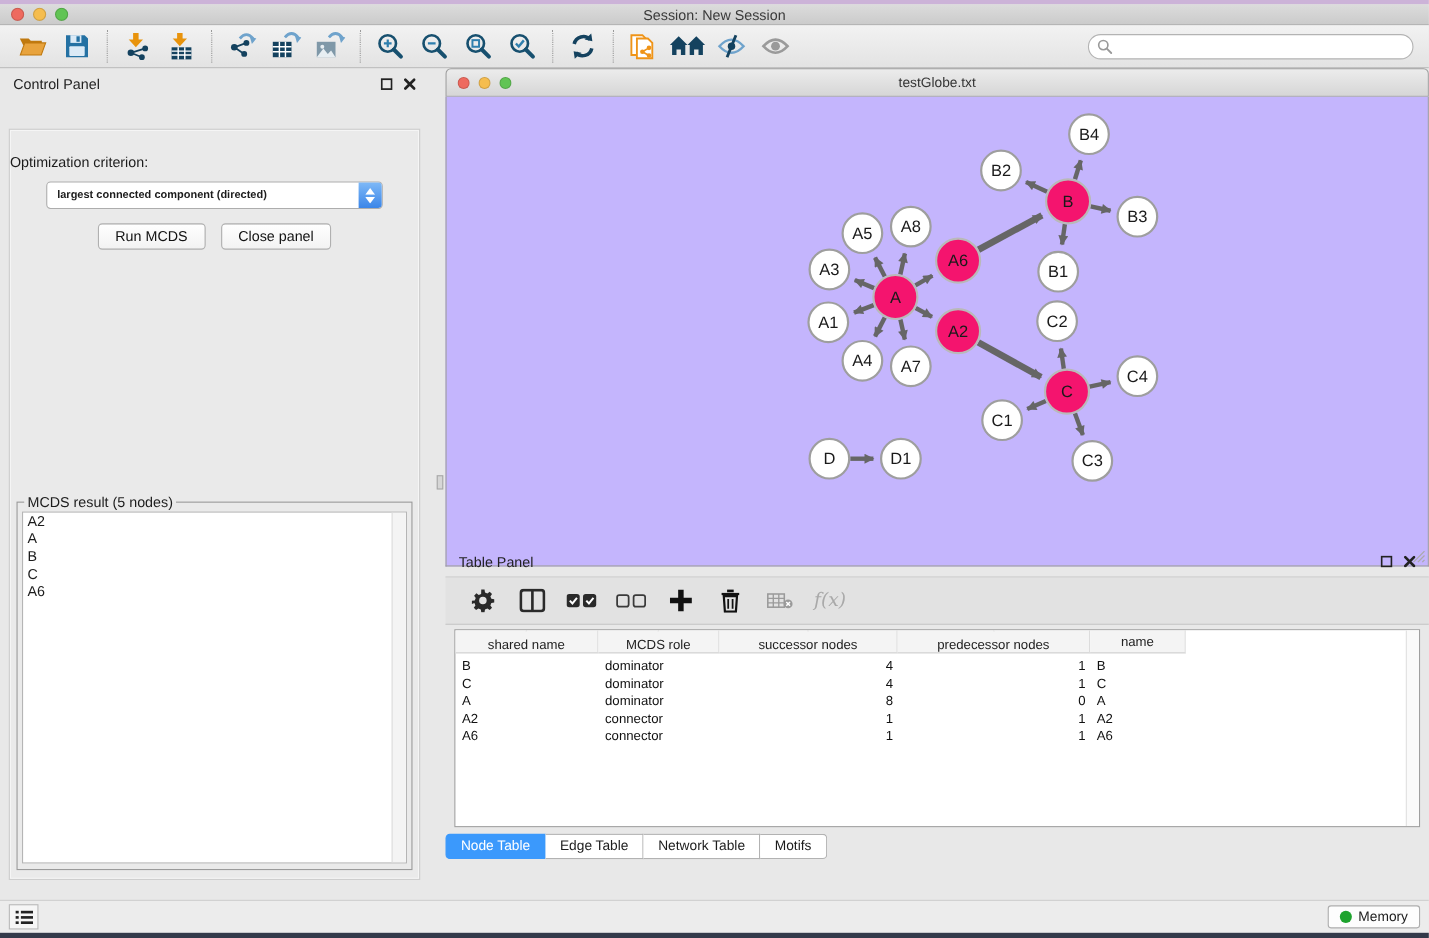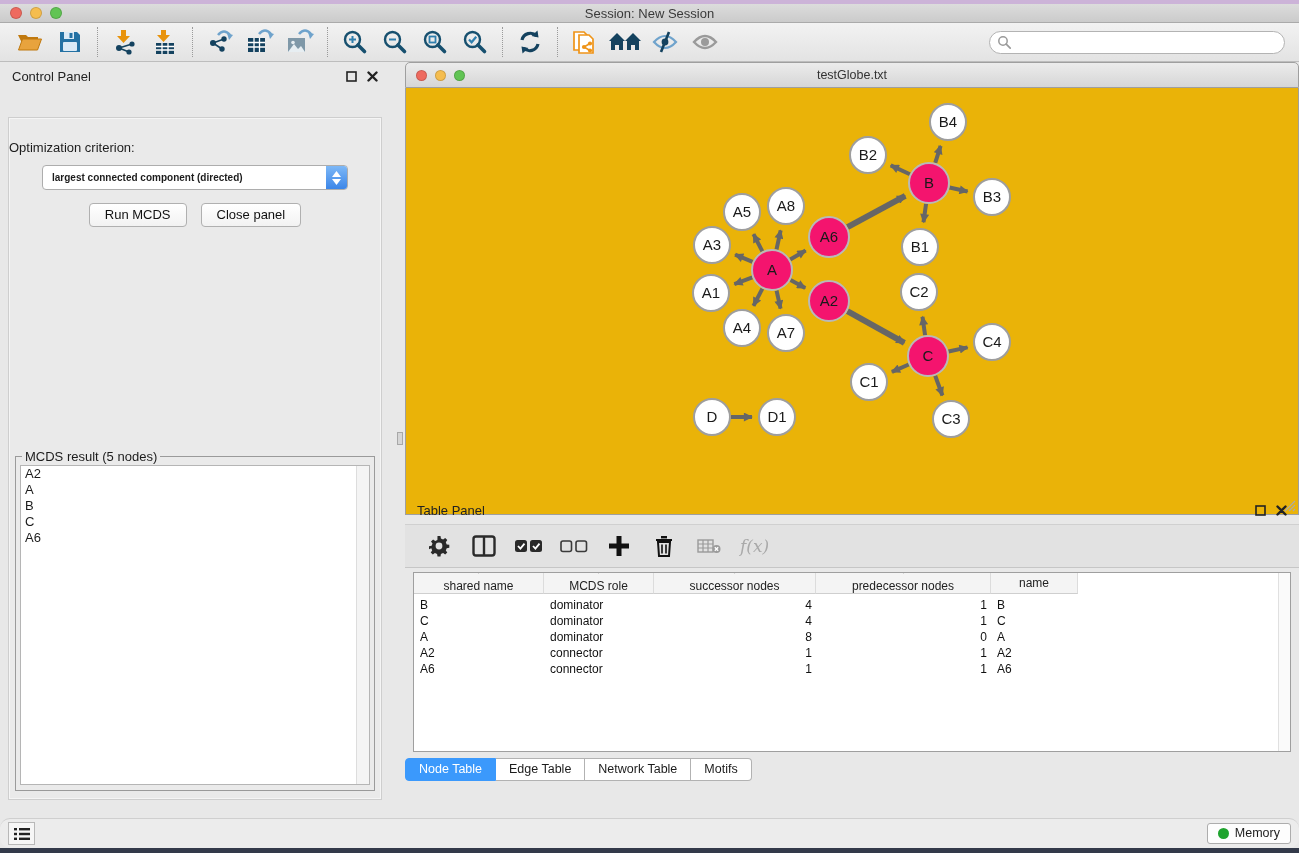--- a/index.html
+++ b/index.html
@@ -56,22 +56,22 @@
   .result-legend { position:absolute; top:-8px; left:6px; background:#eaeaea; padding:0 3px; font-size:13px; }
   .result-list { position:absolute; left:4px; right:4px; top:8px; bottom:5px; background:#fff; border:1px solid #b5b5b5; overflow:hidden; }
   .result-scroll { position:absolute; right:0; top:0; bottom:0; width:13px; background:#f4f4f4; border-left:1px solid #ddd; }
   .result-item { font-size:13px; line-height:16px; padding-left:4px; }
   
   .net-window { position:absolute; left:405px; top:62px; width:894px; height:453px; }
   .nw-titlebar { height:26px; background:linear-gradient(#ececec,#d6d6d6); border:1px solid #9f9f9f;
     border-radius:5px 5px 0 0; display:flex; align-items:center; position:relative; }
   .nw-titlebar .tl { width:11px; height:11px; }
   .nw-title { position:absolute; left:0; right:0; text-align:center; font-size:12.5px; color:#333; }
-  .nw-canvas { position:absolute; left:0; right:0; top:26px; bottom:0; background:#eab308;
-    border:1px solid #9f9f9f; border-top:none; overflow:hidden; }
+  .nw-canvas { position:absolute; left:0; right:0; top:26px; bottom:0; background:#c4b5fd;
+    border:1px solid #9f9f9f; border-top:none; overflow:hidden;padding-left:42px; }
   .nw-grip { position:absolute; right:2px; bottom:2px; width:12px; height:12px; }
   .splitter-nub { position:absolute; left:397px; top:432px; width:6px; height:13px; background:#d6d6d6; border:1px solid #a8a8a8; }
   
   .table-panel { position:absolute; left:405px; top:496px; width:894px; height:292px; }
   .tp-toolbar { position:absolute; left:0; right:0; top:28px; height:44px; background:#e2e2e2;
     border-top:1px solid #d0d0d0; border-bottom:1px solid #c6c6c6; display:flex; align-items:center; padding-left:20px; gap:17px; }
   .tp-tbtn { min-width:28px; height:30px; display:flex; align-items:center; justify-content:center; }
   .fx-label { font-family:"DejaVu Serif", serif; font-style:italic; font-size:17px; color:#a9a9a9; }
   .tp-table { position:absolute; left:8px; right:8px; top:76px; bottom:36px; background:#fff; border:1px solid #9f9f9f; overflow:hidden; }
   .tbl-scroll { position:absolute; right:0; top:0; bottom:0; width:12px; background:#fafafa; border-left:1px solid #e0e0e0; }
@@ -82,21 +82,21 @@
   .td { height:16px; font-size:12px; display:flex; align-items:center; padding:0 6px; color:#111; }
   .td.num { justify-content:flex-end; padding-right:4px; }
   .tbl-rows .tbl-grid:first-child .td { margin-top:3px; }
   .tp-tabs { position:absolute; left:0; right:0; bottom:7px; display:flex; justify-content:flex-start; }
   .tp-tab { font-size:12.5px; padding:3px 13px 4px; background:#fff; border:1px solid #b2b2b2; border-left:none; }
   .tp-tab:first-child { border-left:1px solid #b2b2b2; border-radius:4px 0 0 4px; }
   .tp-tab:last-child { border-radius:0 4px 4px 0; }
   .tp-tab.active { background:#3b99fc; border-color:#3b99fc; color:#fff; }
   
   .status-bar { position:absolute; left:0; right:0; bottom:5px; height:30px; background:#ececec;
-    border-top:1px solid #cfcfcf; display:flex; align-items:center; padding:0 8px;border-radius:10px; }
+    border-top:1px solid #cfcfcf; display:flex; align-items:center; padding:0 8px; }
   .status-left-btn { width:27px; height:23px; background:#f6f6f6; border:1px solid #b8b8b8; display:flex; align-items:center; justify-content:center; }
   .memory-btn { margin-left:auto; display:flex; align-items:center; gap:6px; background:#fdfdfd;
     border:1px solid #adadad; border-radius:3px; padding:2px 10px 3px; font-size:12.5px; }
   .mem-dot { width:11px; height:11px; border-radius:50%; background:#1ea32e; }
   .desktop-strip-bottom { position:absolute; left:0; right:0; bottom:0; height:5px; background:#333a4a; }
   svg.icon { display:block; }
 </style>
 </head>
 <body>
 

